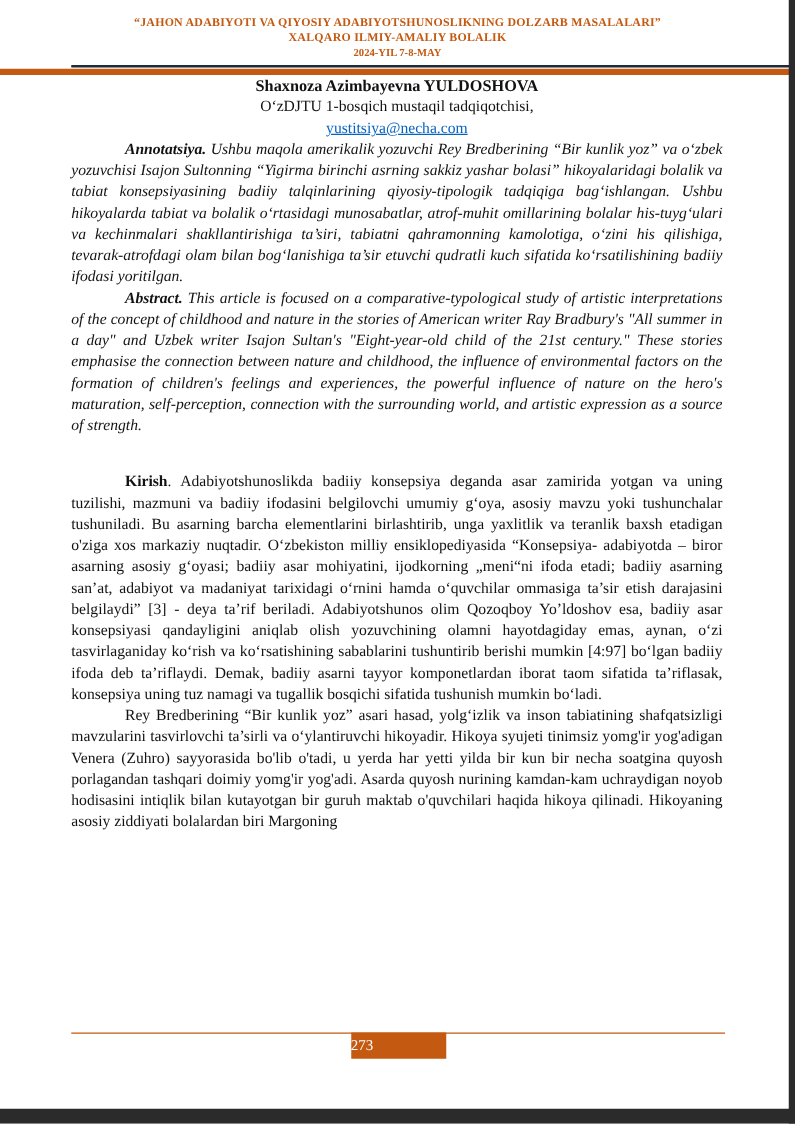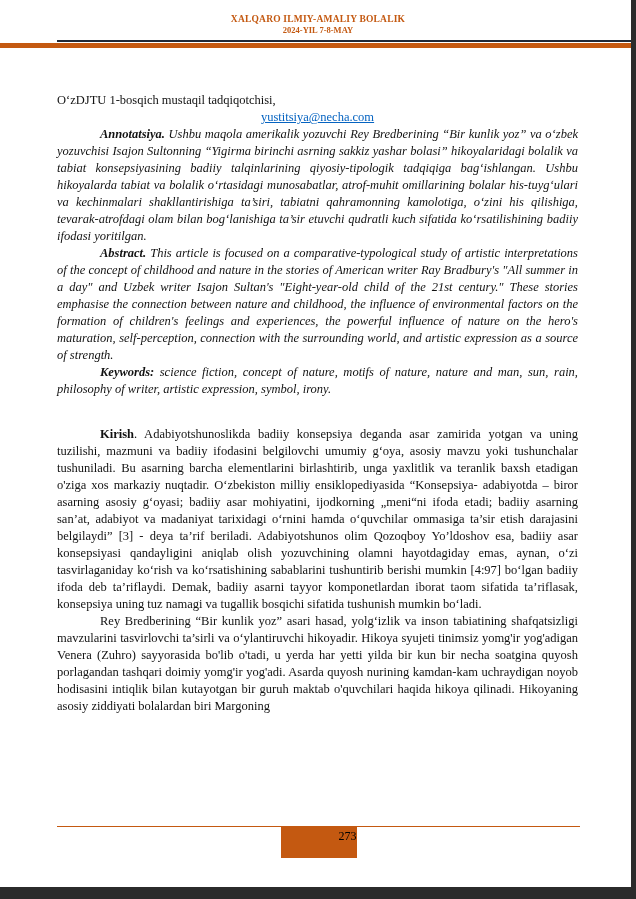--- a/index.html
+++ b/index.html
@@ -16,75 +16,74 @@
   
   .rule{margin-top:4px;}
   .rule-dark{height:2px;background:var(--header_rule_dark,#1F2937);margin:0 4px 1px 57px;}
   .rule-orange{height:5px;background:var(--accent_orange,#C45911);}
   
   .content{margin:0 58px 0 57px;}
   .article-title{
     margin:9px 0 2px 0;font-size:15px;line-height:23px;font-weight:bold;text-align:center;
   }
   .author{font-size:13px;line-height:17px;font-weight:bold;text-align:center;}
-  .affiliation{font-size:12.5px;line-height:17px;margin-top:44px;}
+  .affiliation{font-size:12.5px;line-height:17px;text-align:center;}
   .email-line{font-size:12.5px;line-height:17px;text-align:center;}
   .email{color:var(--link_blue,#0563C1);text-decoration:underline;cursor:pointer;}
   
   .para{
     margin:0;font-size:12.5px;line-height:17px;text-align:justify;text-indent:43px;
   }
   .para .lead{white-space:pre-wrap;}
   .italic{font-style:italic;}
   .gap-top{}
   .gap-top-small{margin-top:28px;}
   
   .footer{position:absolute;top:826px;left:57px;width:523px;}
   .footer-line{border-top:1px solid var(--accent_orange,#C45911);}
   .page-num-box{
-    width:76px;height:32px;margin:-1px auto 0 auto;background:var(--accent_orange,#C45911);
-    color:#000000;font-size:12px;line-height:21px;text-align:right;
+    width:76px;height:21px;margin:-1px auto 0 auto;background:var(--accent_orange,#C45911);
+    color:#ffffff;font-size:12px;line-height:21px;text-align:left;
   }
   
   .shadow-right{position:absolute;top:0;right:0;width:5px;height:899px;background:#2b2b2b;}
   .shadow-bottom{position:absolute;left:0;bottom:0;width:636px;height:12px;background:#2b2b2b;}
 </style>
 </head>
 <body>
 
 <div class="page">
 
   <header class="conf-header">
+    <div class="conf-line1">“JAHON ADABIYOTI VA QIYOSIY ADABIYOTSHUNOSLIKNING DOLZARB MASALALARI”</div>
     <div class="conf-line2">XALQARO ILMIY-AMALIY BOLALIK</div>
     <div class="conf-line3">2024-YIL 7-8-MAY</div>
   </header>
 
   <div class="rule">
     <div class="rule-dark"></div>
     <div class="rule-orange"></div>
   </div>
 
   <main class="content">
+    <div class="author">Shaxnoza Azimbayevna YULDOSHOVA</div>
     <div class="affiliation">O‘zDJTU 1-bosqich mustaqil tadqiqotchisi,</div>
     <div class="email-line">
       <a class="email">yustitsiya@necha.com</a>
     </div>
 
     <p class="para italic gap-top">
       <b class="lead">Annotatsiya.</b><span> Ushbu maqola amerikalik yozuvchi Rey Bredberining “Bir kunlik yoz” va o‘zbek yozuvchisi Isajon Sultonning “Yigirma birinchi asrning sakkiz yashar bolasi” hikoyalaridagi bolalik va tabiat konsepsiyasining badiiy talqinlarining qiyosiy-tipologik tadqiqiga bag‘ishlangan. Ushbu hikoyalarda tabiat va bolalik o‘rtasidagi munosabatlar, atrof-muhit omillarining bolalar his-tuyg‘ulari va kechinmalari shakllantirishiga ta’siri, tabiatni qahramonning kamolotiga, o‘zini his qilishiga, tevarak-atrofdagi olam bilan bog‘lanishiga ta’sir etuvchi qudratli kuch sifatida ko‘rsatilishining badiiy ifodasi yoritilgan.</span>
     </p>
 
 
     <p class="para italic">
       <b class="lead">Abstract.</b><span> This article is focused on a comparative-typological study of artistic interpretations of the concept of childhood and nature in the stories of American writer Ray Bradbury's "All summer in a day" and Uzbek writer Isajon Sultan's "Eight-year-old child of the 21st century." These stories emphasise the connection between nature and childhood, the influence of environmental factors on the formation of children's feelings and experiences, the powerful influence of nature on the hero's maturation, self-perception, connection with the surrounding world, and artistic expression as a source of strength.</span>
     </p>
 
-    <p class="para italic">
-      <b class="lead">Keywords:</b><span> science fiction, concept of nature, motifs of nature, nature and man, sun, rain, philosophy of writer, artistic expression, symbol, irony.</span>
-    </p>
 
     <p class="para gap-top-small">
       <b class="lead">Kirish</b><span>. Adabiyotshunoslikda badiiy konsepsiya deganda asar zamirida yotgan va uning tuzilishi, mazmuni va badiiy ifodasini belgilovchi umumiy g‘oya, asosiy mavzu yoki tushunchalar tushuniladi. Bu asarning barcha elementlarini birlashtirib, unga yaxlitlik va teranlik baxsh etadigan o'ziga xos markaziy nuqtadir. O‘zbekiston milliy ensiklopediyasida “Konsepsiya- adabiyotda – biror asarning asosiy g‘oyasi; badiiy asar mohiyatini, ijodkorning „meni“ni ifoda etadi; badiiy asarning san’at, adabiyot va madaniyat tarixidagi o‘rnini hamda o‘quvchilar ommasiga ta’sir etish darajasini belgilaydi” [3] - deya ta’rif beriladi. Adabiyotshunos olim Qozoqboy Yo’ldoshov esa, badiiy asar konsepsiyasi qandayligini aniqlab olish yozuvchining olamni hayotdagiday emas, aynan, o‘zi tasvirlaganiday ko‘rish va ko‘rsatishining sabablarini tushuntirib berishi mumkin [4:97] bo‘lgan badiiy ifoda deb ta’riflaydi. Demak, badiiy asarni tayyor komponetlardan iborat taom sifatida ta’riflasak, konsepsiya uning tuz namagi va tugallik bosqichi sifatida tushunish mumkin bo‘ladi.</span>
     </p>
 
     <p class="para">
       <b class="lead"></b><span>Rey Bredberining “Bir kunlik yoz” asari hasad, yolg‘izlik va inson tabiatining shafqatsizligi mavzularini tasvirlovchi ta’sirli va o‘ylantiruvchi hikoyadir. Hikoya syujeti tinimsiz yomg'ir yog'adigan Venera (Zuhro) sayyorasida bo'lib o'tadi, u yerda har yetti yilda bir kun bir necha soatgina quyosh porlagandan tashqari doimiy yomg'ir yog'adi. Asarda quyosh nurining kamdan-kam uchraydigan noyob hodisasini intiqlik bilan kutayotgan bir guruh maktab o'quvchilari haqida hikoya qilinadi. Hikoyaning asosiy ziddiyati bolalardan biri Margoning</span>
     </p>
   </main>
 

